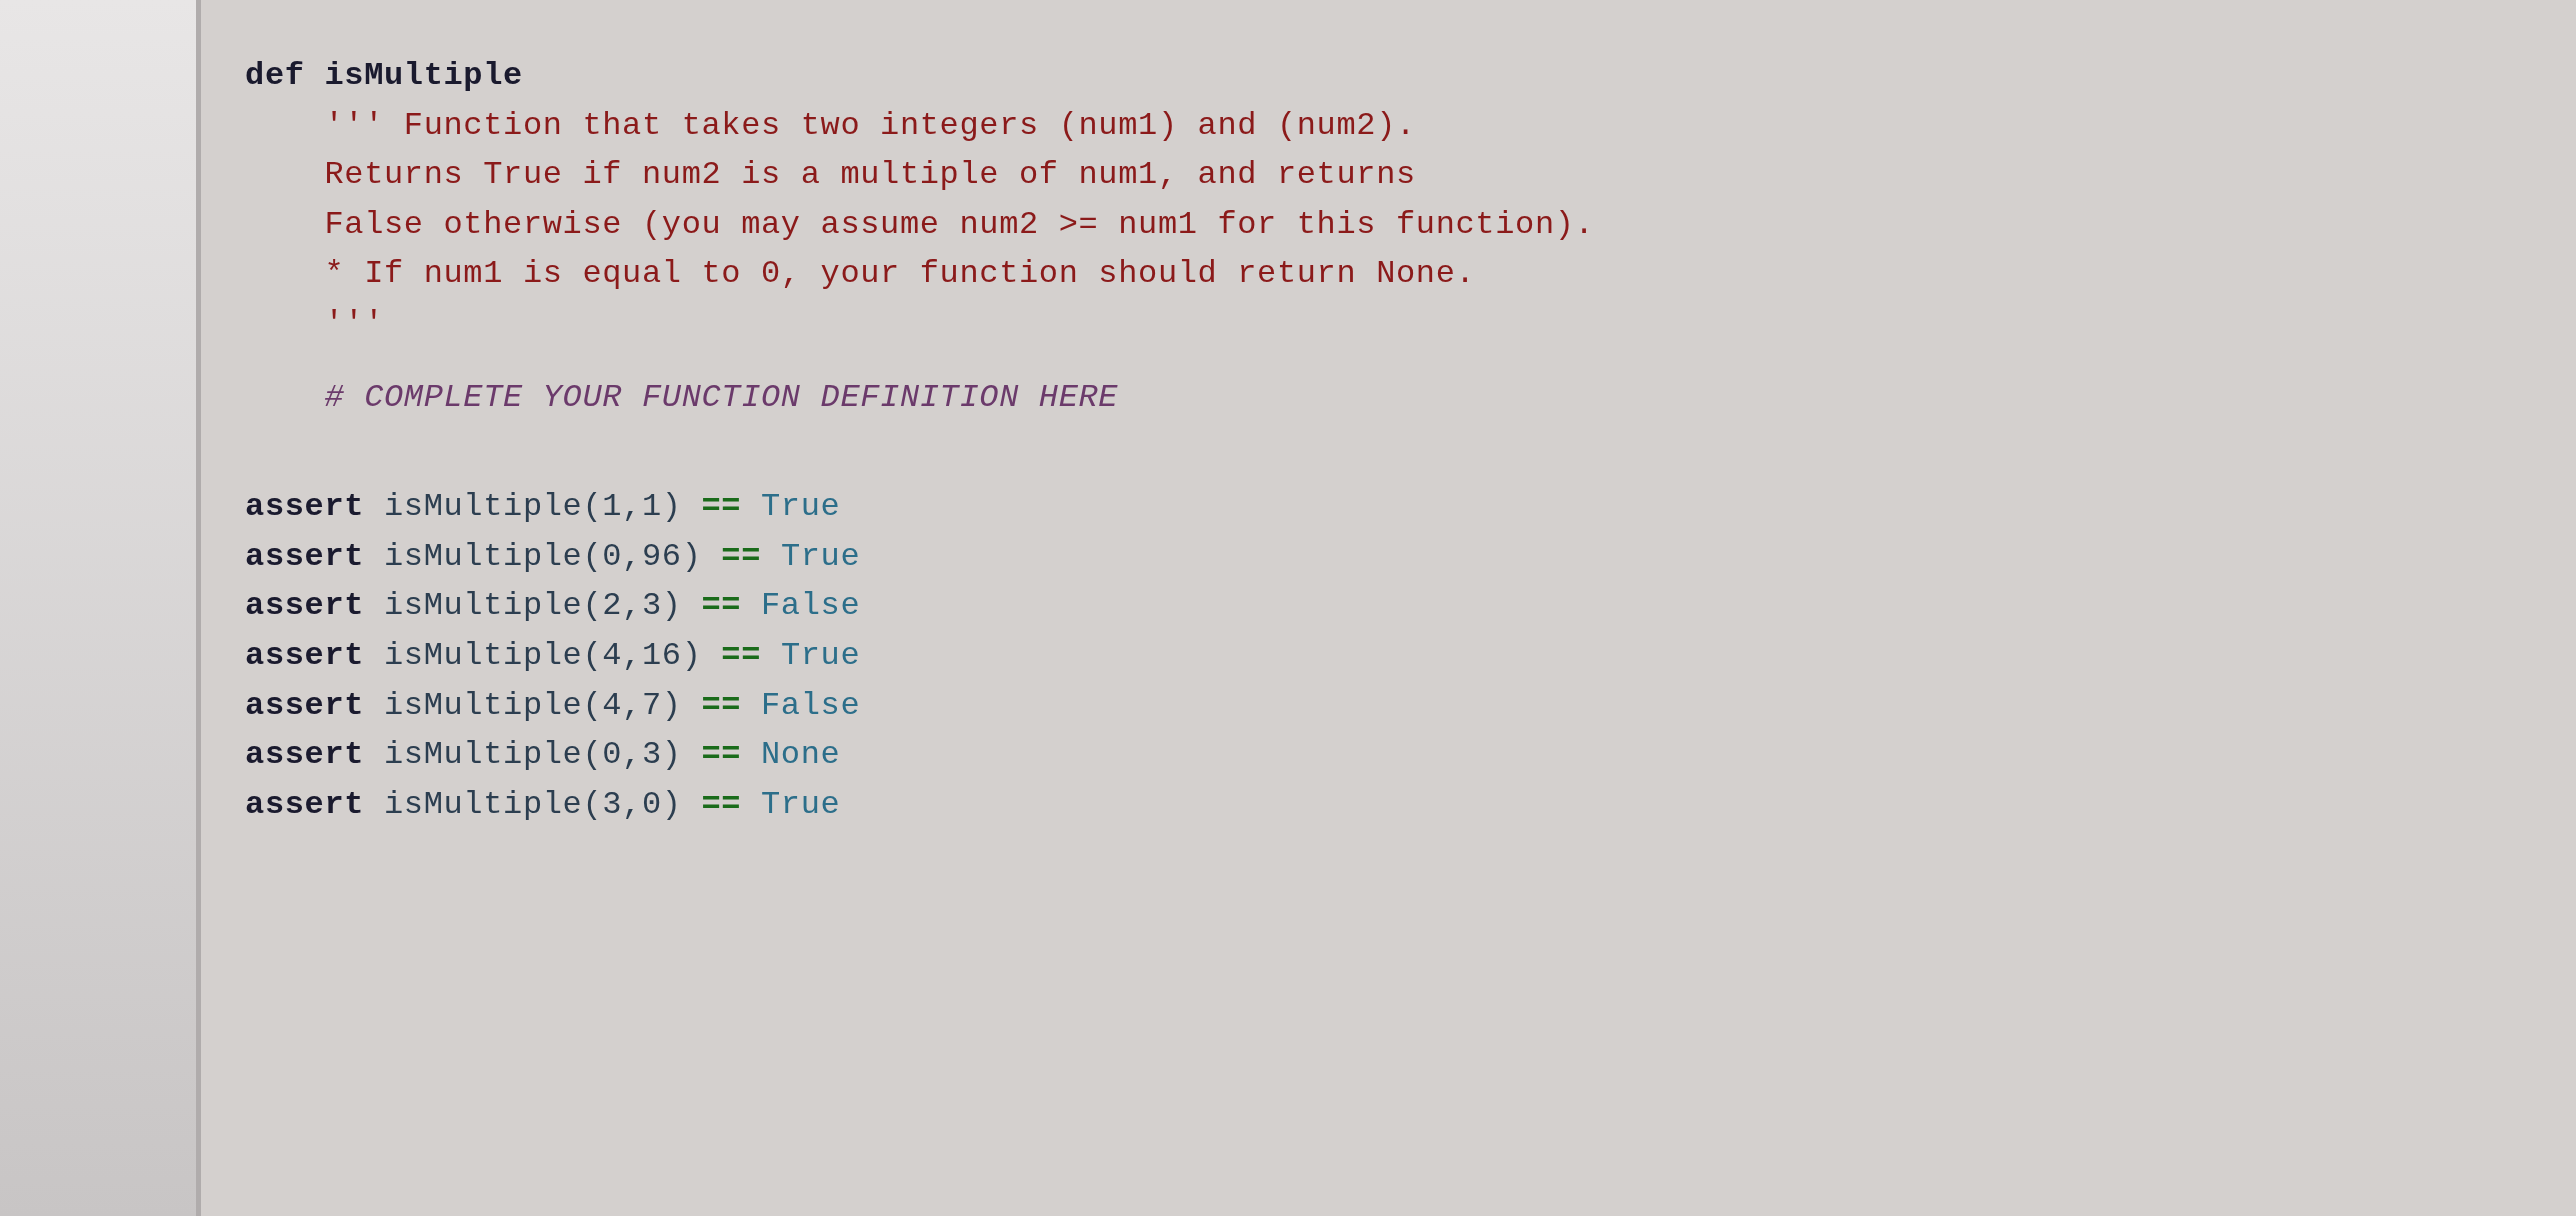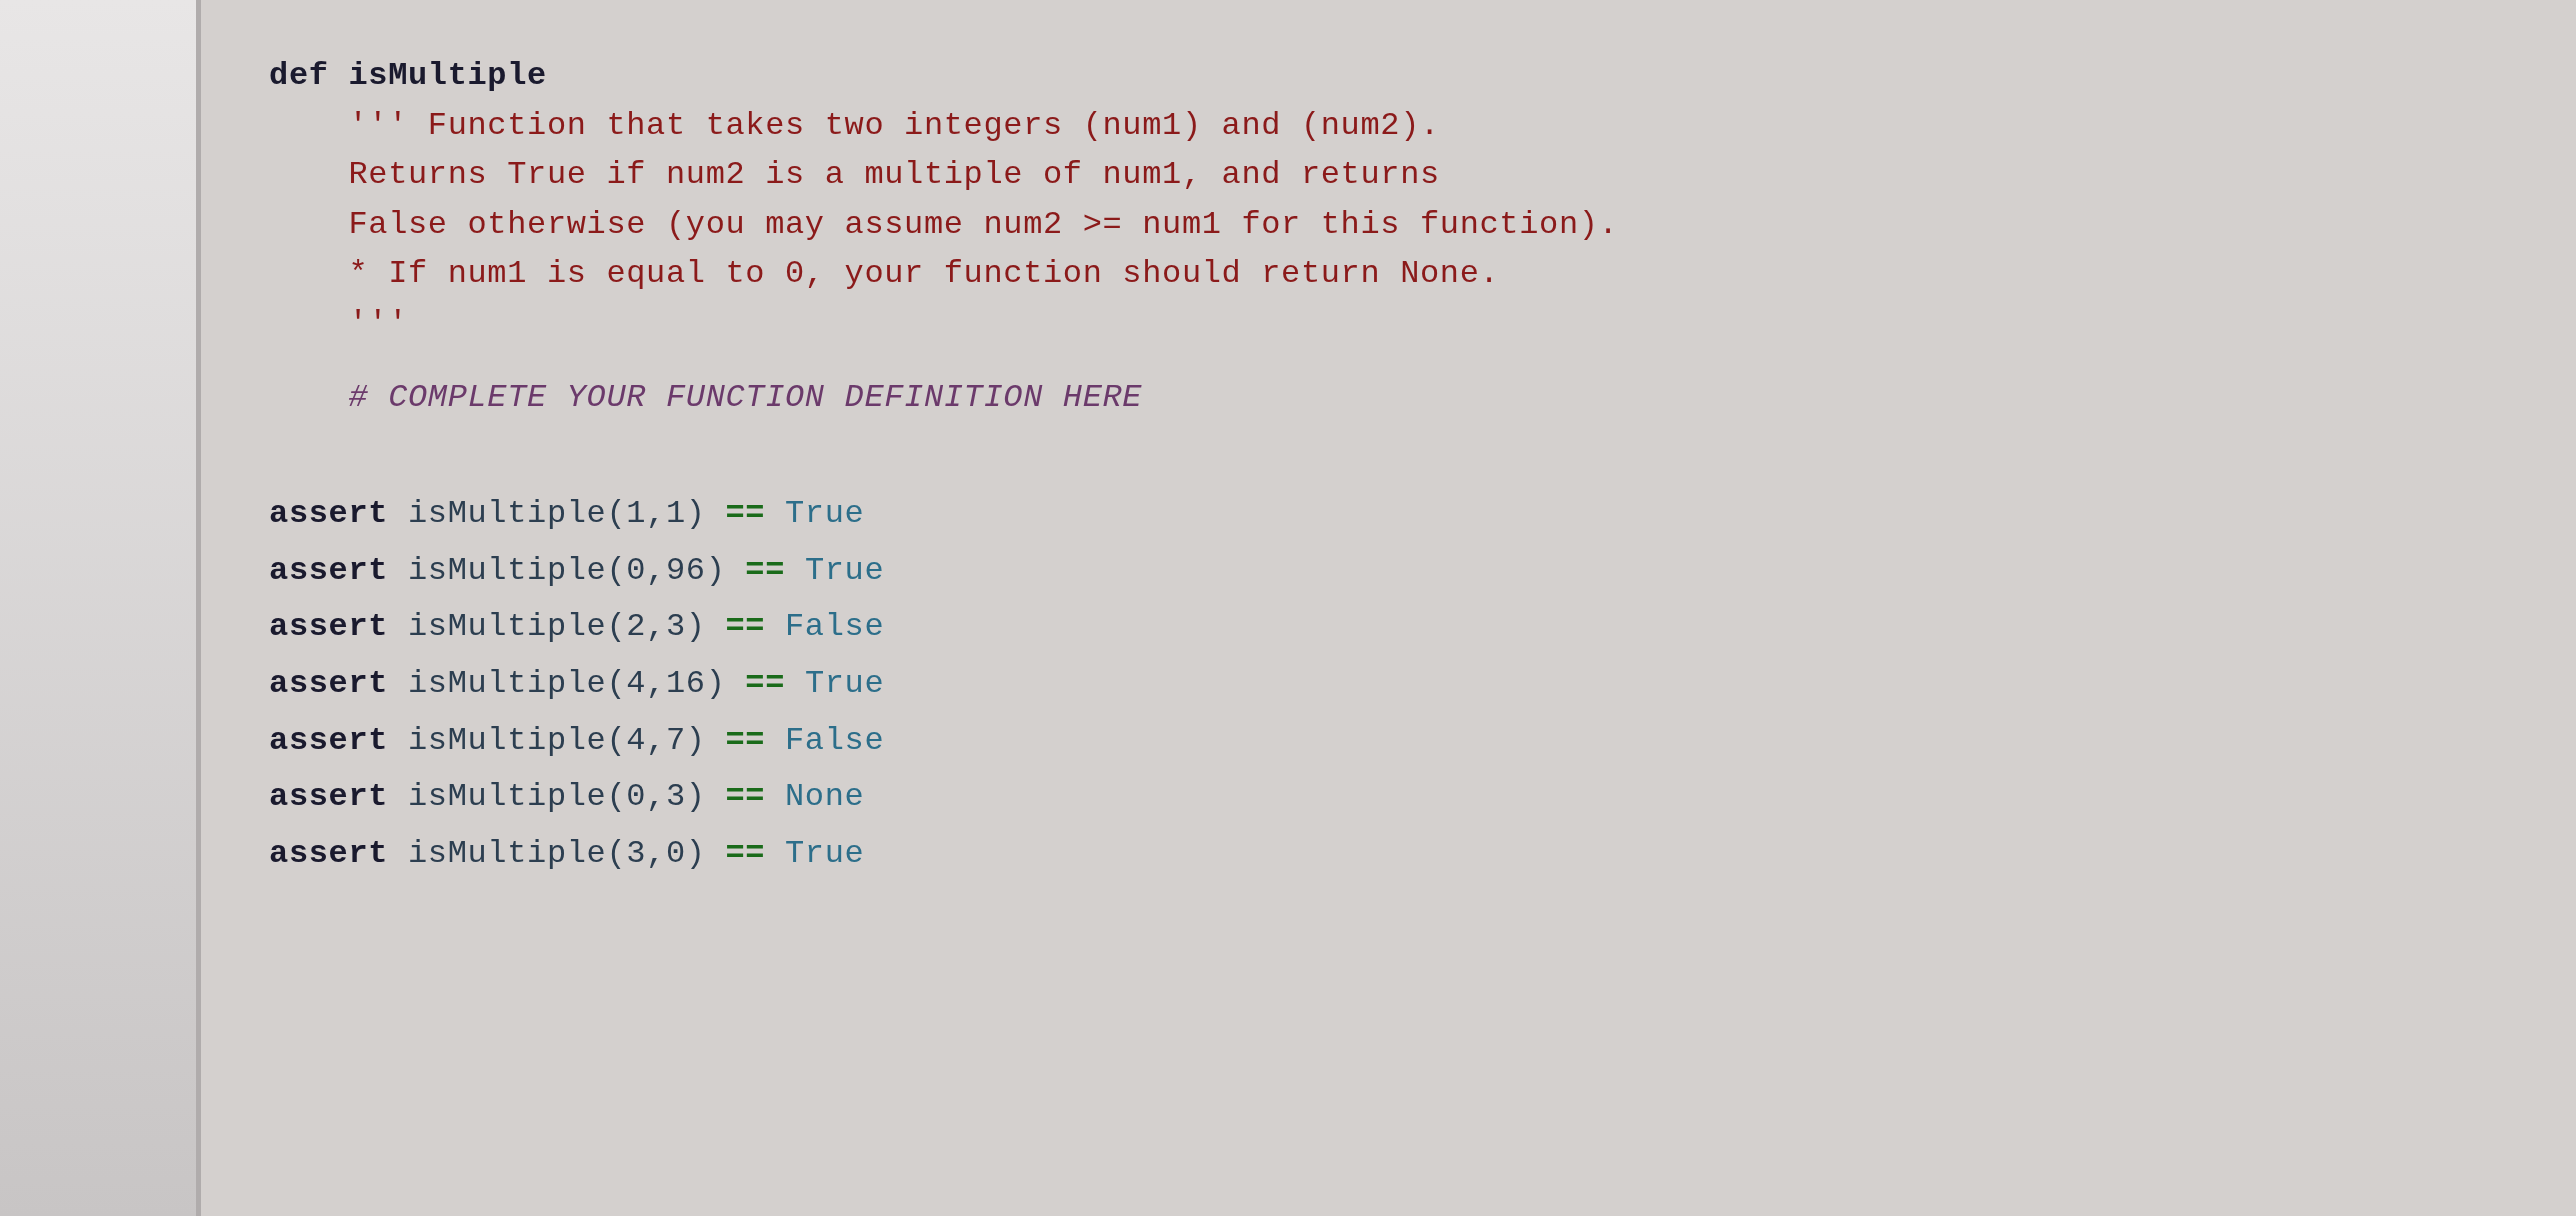--- a/index.html
+++ b/index.html
@@ -26,21 +26,21 @@
 
     .divider {
       width: 5.1px;
       background: #b0acac;
       flex-shrink: 0;
     }
 
     .main-content {
       flex: 1;
       background: #d4d0ce;
-      padding: 51px 68px 51px 68px;
+      padding: 51px 68px 51px 44px;
       display: flex;
       flex-direction: column;
       justify-content: flex-start;
     }
 
     .code-block {
       font-family: 'Courier New', Courier, monospace;
       font-size: 32px;
       line-height: 1.55;
       letter-spacing: 0.02em;
@@ -75,21 +75,20 @@
 
     .comment-italic {
       color: #6b3a6b;
       font-style: italic;
       font-weight: normal;
     }
 
     .assert-keyword {
       color: #1a1a2e;
       font-weight: bold;
-      margin-top: 7px;
     }
 
     .assert-call {
       color: #2c3e50;
       font-weight: normal;
     }
 
     .operator-eq {
       color: #1a6b1a;
       font-weight: bold;

